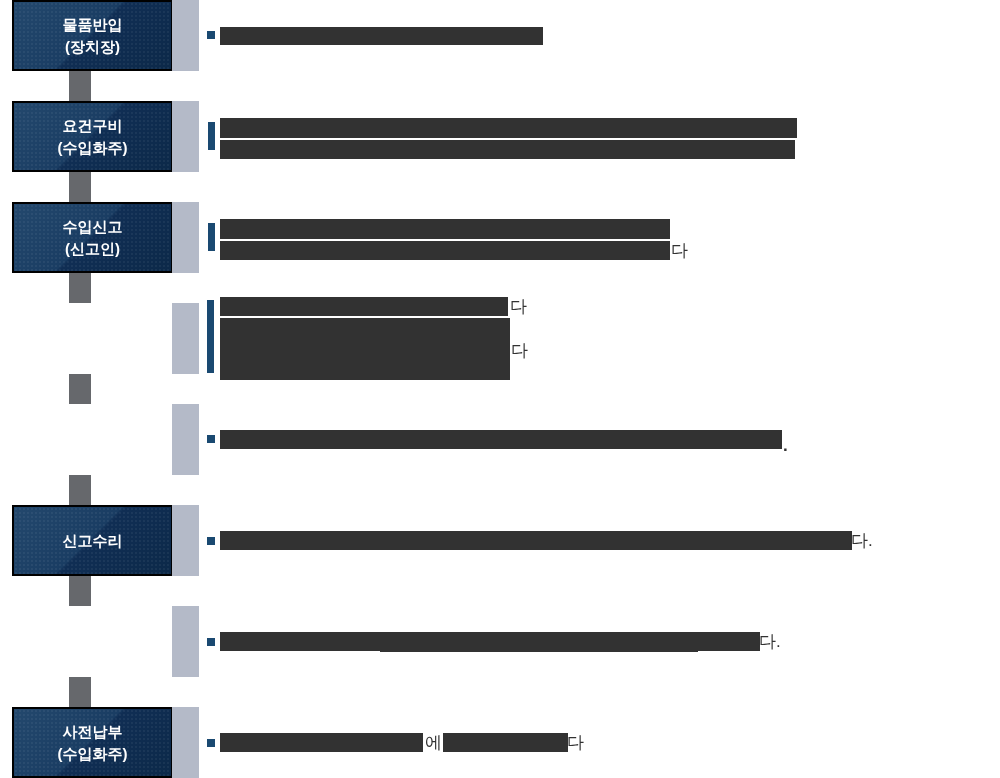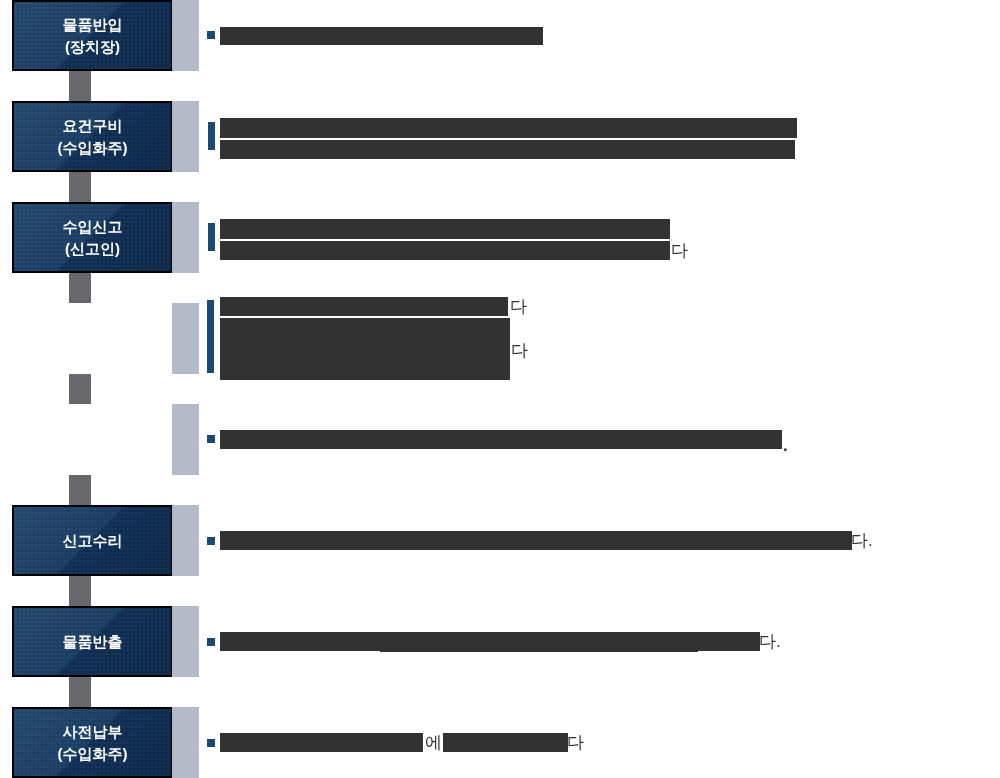--- a/index.html
+++ b/index.html
@@ -39,23 +39,20 @@
   <div class="step-box" style="top:101px">
     <span>요건구비</span>
     <span>(수입화주)</span>
   </div>
   <div class="step-box" style="top:202px">
     <span>수입신고</span>
     <span>(신고인)</span>
   </div>
   <div class="step-box" style="top:505px">
     <span>신고수리</span>
-  </div>
-  <div class="step-box" style="top:606px">
-    <span>물품반출</span>
   </div>
   <div class="step-box" style="top:707px">
     <span>사전납부</span>
     <span>(수입화주)</span>
   </div>
 
   <div class="connector" style="top:71px"></div>
   <div class="connector" style="top:172px"></div>
   <div class="connector" style="top:273px"></div>
   <div class="connector" style="top:374px"></div>

